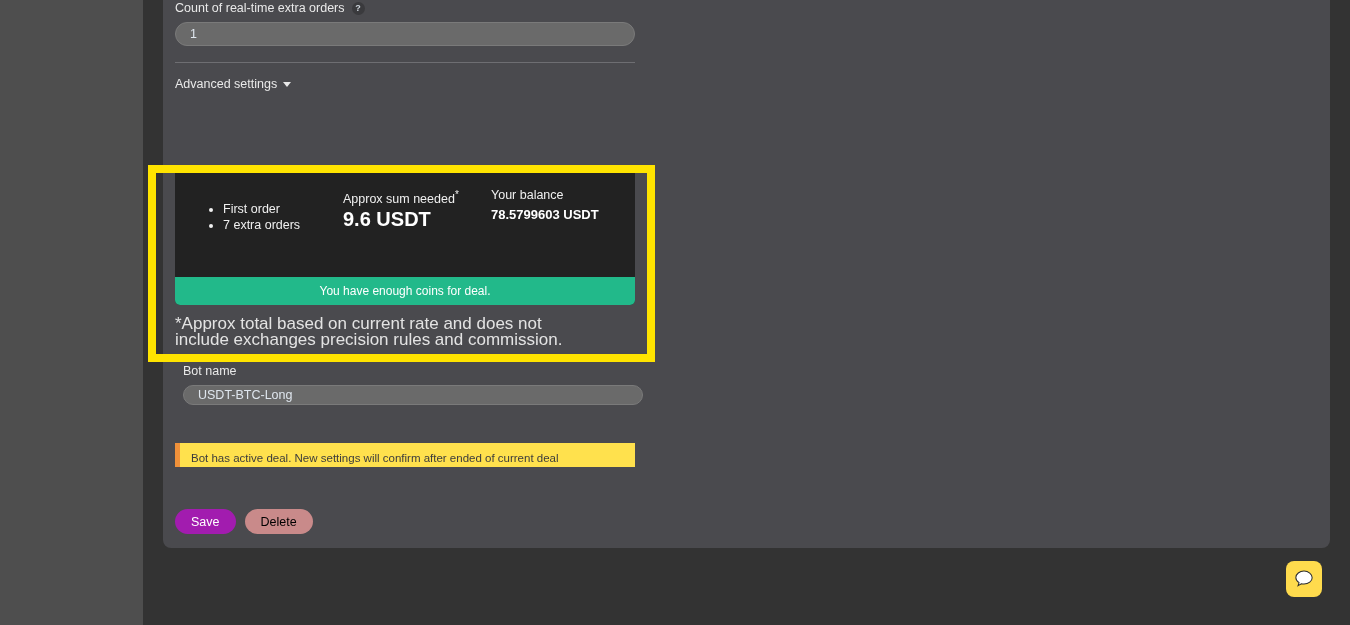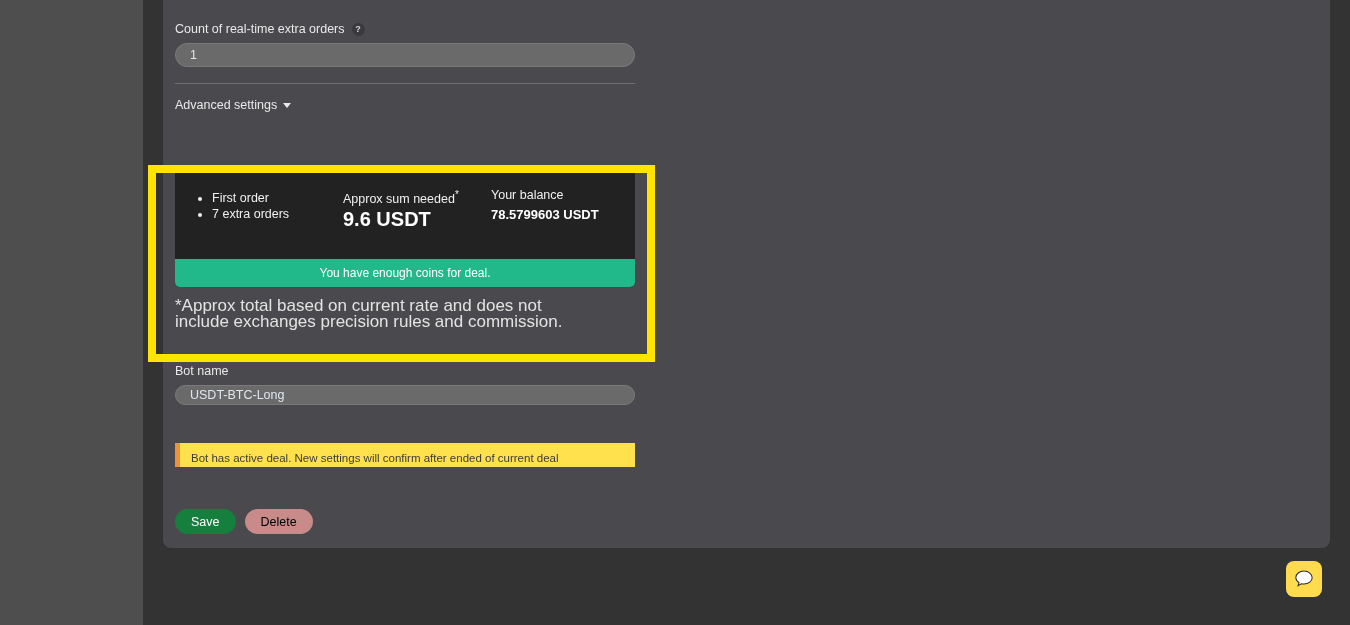--- a/index.html
+++ b/index.html
@@ -81,21 +81,21 @@
     background: #6a6a6a;
     border: 1px solid #7a7a7a;
     border-radius: 14px;
     color: #dfe6ee;
     font-size: 12.5px;
     font-family: "Liberation Sans", sans-serif;
     padding: 0 14px;
     outline: none;
   }
 
-  .field-block { margin-bottom: 12px; margin-top: 21px; }
+  .field-block { margin-bottom: 12px; }
 
   .divider {
     width: 460px;
     height: 1px;
     background: #6e6e72;
     margin: 16px 0 0 0;
   }
 
   .adv-settings {
     margin-top: 14px;
@@ -143,21 +143,21 @@
   }
   .summary-top {
     display: flex;
     padding: 22px 18px 30px 18px;
   }
   .sum-col-orders { width: 150px; }
   .sum-col-needed { width: 148px; }
   .sum-col-balance { flex: 1; }
 
   .order-list {
-    margin: 3px;
+    margin: 14px;
     padding-left: 16px;
     list-style: disc;
   }
   .order-list li {
     font-size: 12.5px;
     color: #f0f0f0;
     line-height: 16px;
   }
   .sum-title {
     font-size: 12.5px;
@@ -191,21 +191,21 @@
     margin-top: 11px;
     width: 420px;
     font-size: 17px;
     color: #e3e3e3;
     line-height: 16px;
   }
 
   
   #botname-block {
     position: absolute;
-    left: 12px;
+    left: 20px;
     top: 383px;
     width: 460px;
   }
   .botname-input {
     height: 20px;
     border-radius: 15px;
   }
 
   
   #warning-banner {
@@ -232,21 +232,21 @@
   }
   .btn {
     border: none;
     border-radius: 15px;
     font-size: 12.5px;
     font-family: "Liberation Sans", sans-serif;
     padding: 0 16px;
     height: 25px;
     cursor: pointer;
   }
-  .btn-save { background: #15803d; color: #ffffff; }
+  .btn-save { background: #a21caf; color: #ffffff; }
   .btn-delete { background: #c98a8a; color: #000000; }
 
   
   #chat-widget {
     position: absolute;
     left: 1286px;
     top: 561px;
     width: 36px;
     height: 36px;
     background: #ffdb4d;

